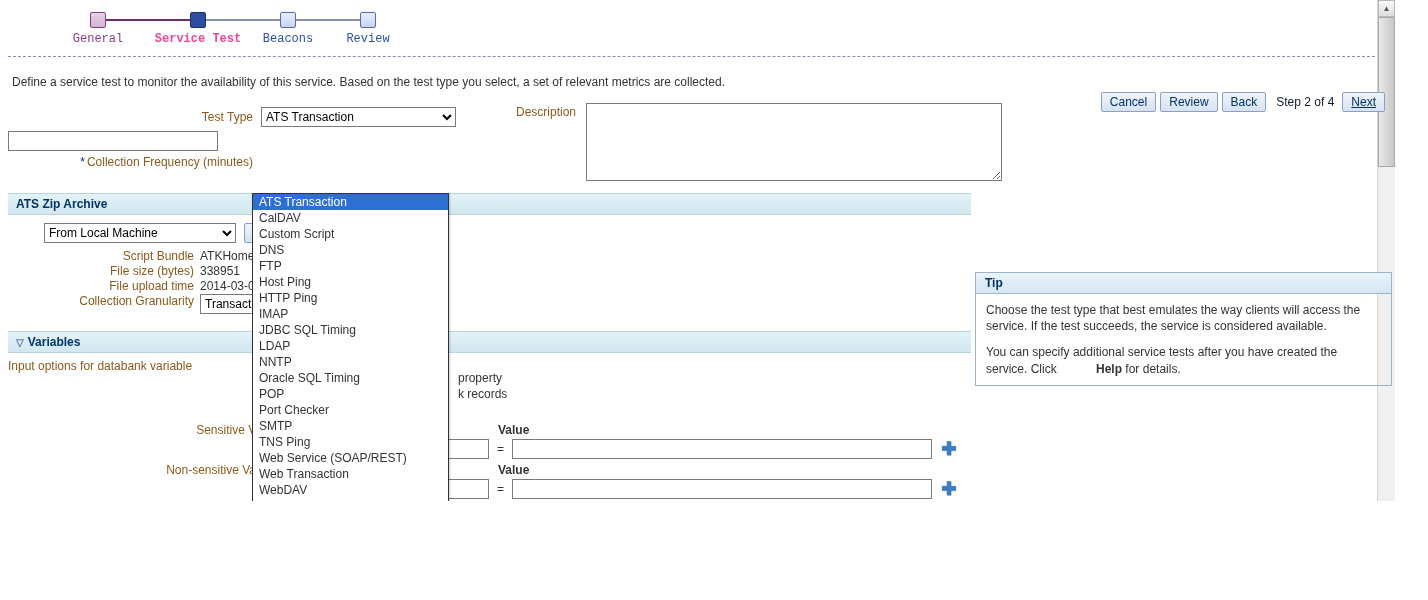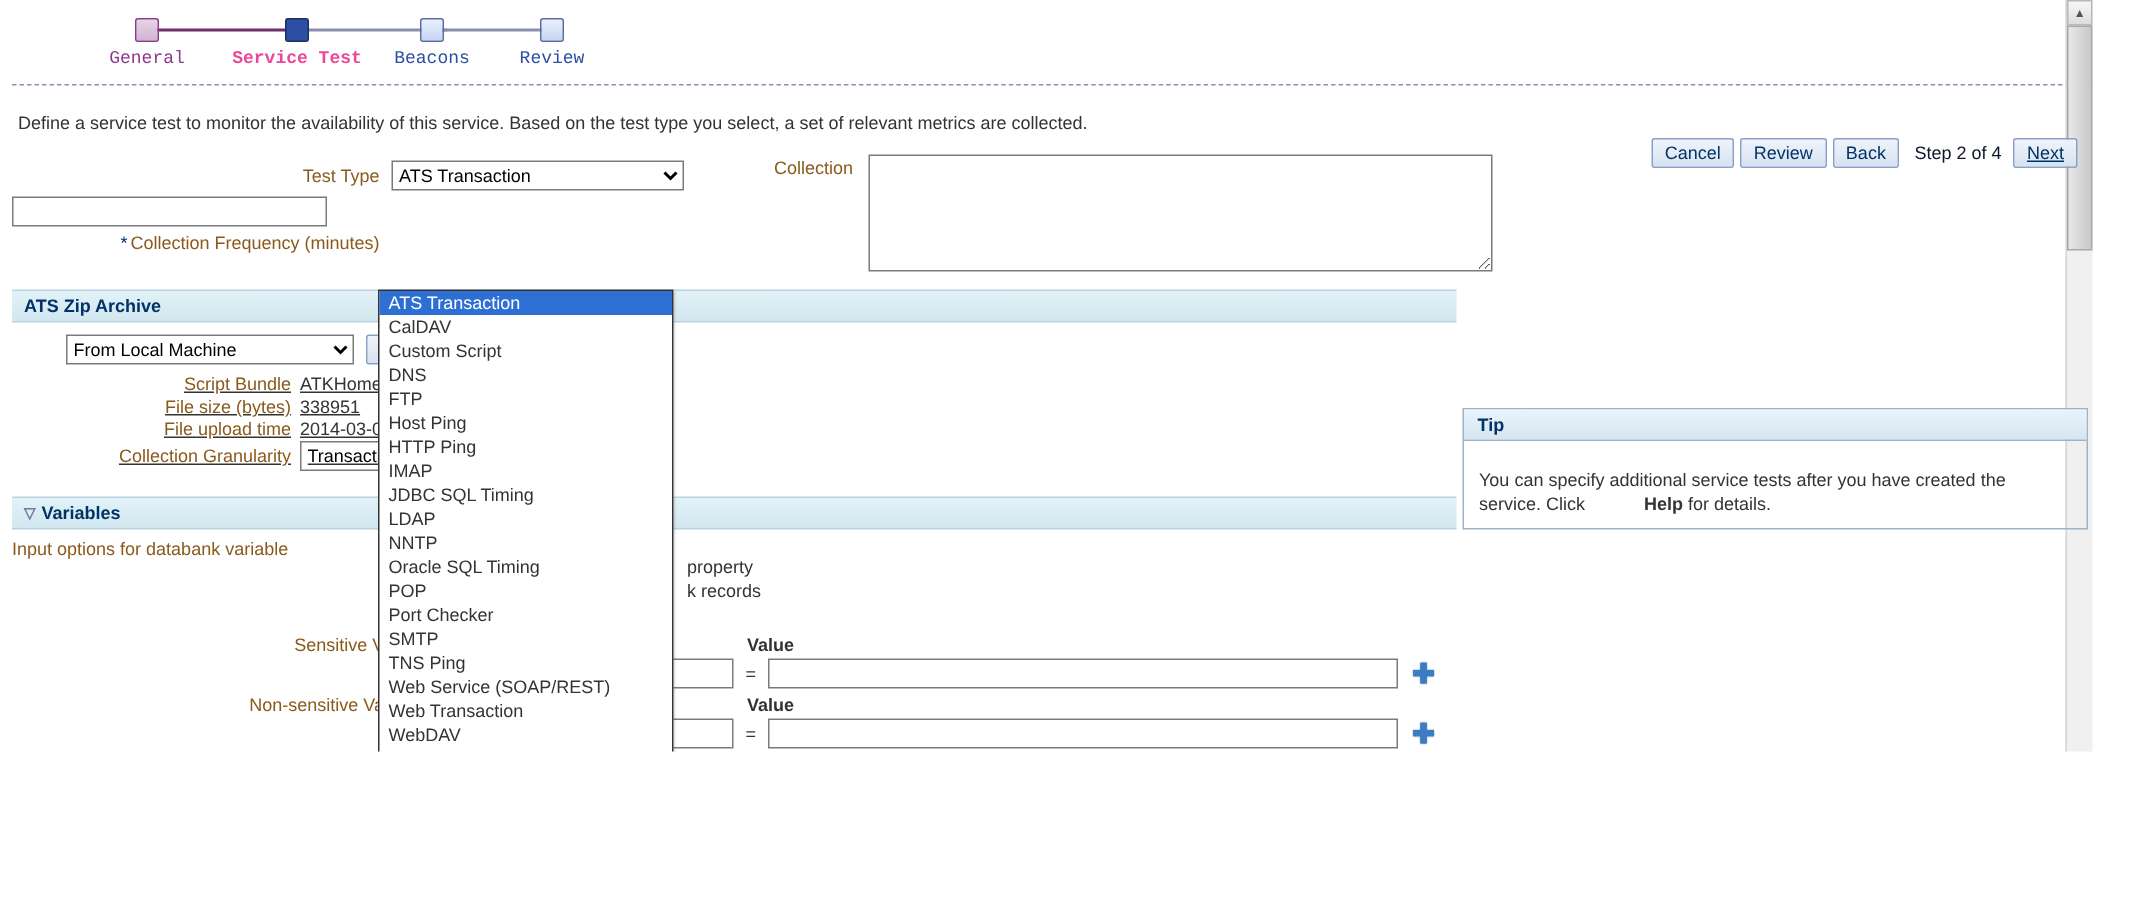--- a/index.html
+++ b/index.html
@@ -170,21 +170,21 @@
   .section-body {
     padding: 8px 0 4px 36px;
     width: 920px;
   }
   .src-row {
     display: flex;
     align-items: center;
     gap: 8px;
     margin-bottom: 6px;
   }
-  .kv-row { display: flex; align-items: center; margin: 1px 0; text-decoration: underline; }
+  .kv-row { display: flex; margin: 1px 0; }
   .kv-label { width: 150px; text-align: right; color: #8a5a1c; padding-right: 6px; }
   .kv-val { color: #333; }
   .variables-header {
     display: flex;
     align-items: center;
     gap: 4px;
   }
   .tri { color: #6a7aa0; font-size: 10px; }
   .variables-body {
     padding: 6px 0 0 2px;
@@ -363,21 +363,21 @@
           </select>
         </div>
         <div class="form-row">
           <input class="input-text small" value="" style="">
         </div>
         <div class="form-row">
           <div class="lbl-col"><span class="req">*</span><span>Collection Frequency (minutes)</span></div>
         </div>
       </div>
       <div class="desc-col">
-        <div class="lbl">Collection</div>
+        <div class="lbl">Description</div>
         <textarea class="textarea" style=""></textarea>
       </div>
     </div>
 
     <div class="section-bar">ATS Zip Archive</div>
     <div class="section-body">
       <div class="src-row">
         <select class="selectbox" style="width:192px">
           <option>From Local Machine</option>
         </select>
@@ -437,20 +437,21 @@
         <input class="nv-input nv-name" value="" style="">
         <span class="nv-eq">=</span>
         <input class="nv-input nv-value" value="" style="">
         <span class="plus-icon">✚</span>
       </div>
     </div>
 
     <div class="tip-panel">
       <div class="tip-head">Tip</div>
       <div class="tip-body">
+        <div>Choose the test type that best emulates the way clients will access the service. If the test succeeds, the service is considered available.</div>
         <div style="height:10px"></div>
         <div>
           <span>You can specify additional service tests after you have created the service. Click </span><b>Help</b><span> for details.</span>
         </div>
       </div>
     </div>
 
     <div class="dd-overlay" id="dd-overlay">
         <div class="dd-item selected">ATS Transaction</div>
         <div class="dd-item">CalDAV</div>

